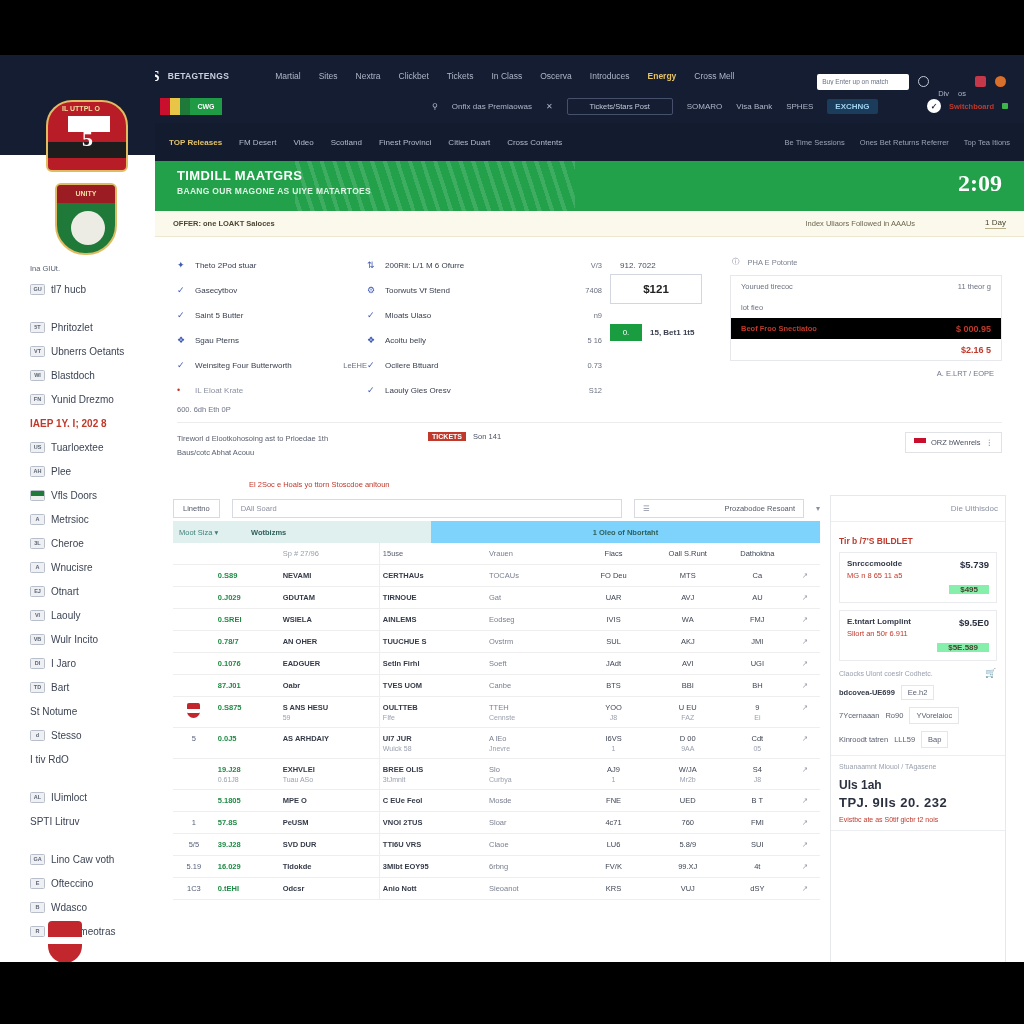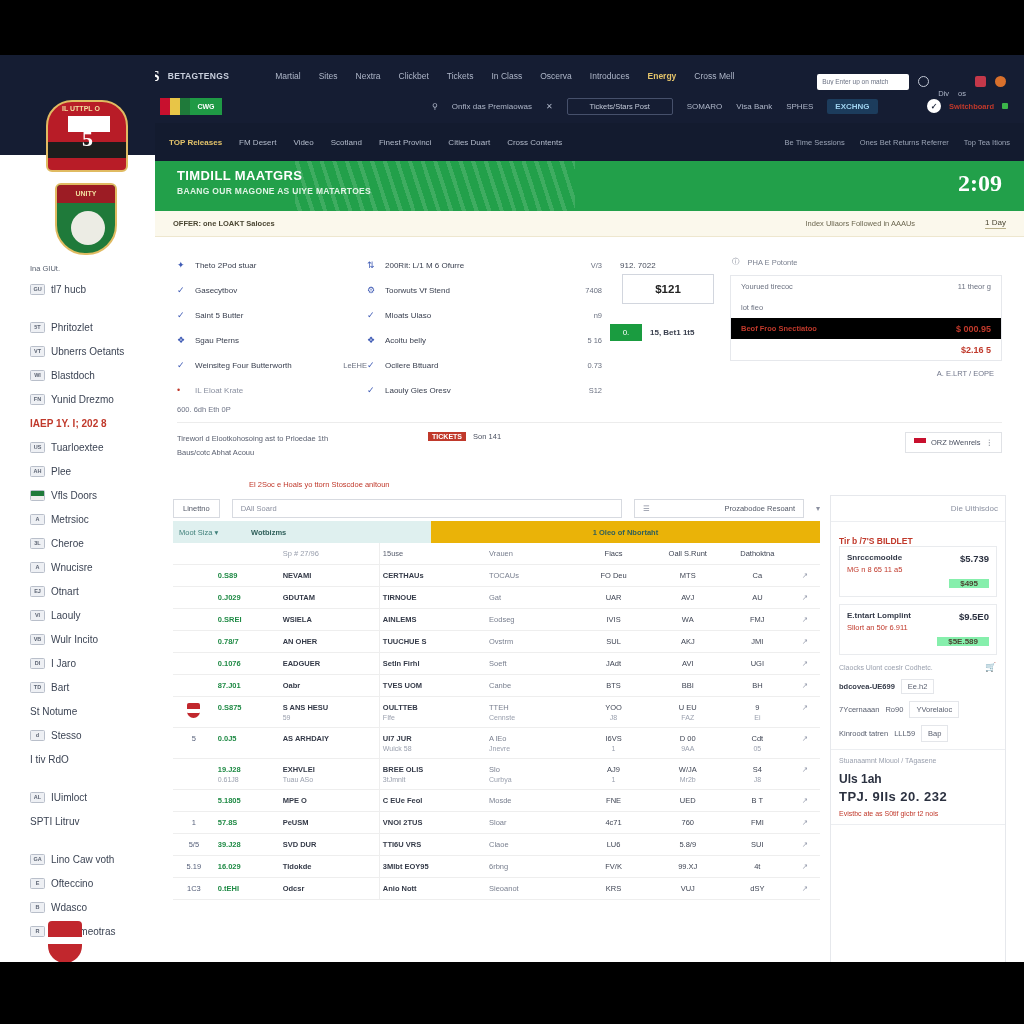--- a/index.html
+++ b/index.html
@@ -108,21 +108,21 @@
   .feat-row { display:flex; align-items:center; gap:9px; height:25px; }
   .feat-ico { width:9px;height:9px; color:#3f5bb5; font-size:9px; line-height:9px; }
   .feat-ico.red { color:#c0392b; }
   .feat-txt { color:#3a4050; font-size:8px; white-space:nowrap; }
   .feat-txt.muted { color:#8a90a0; }
   .feat-val { margin-left:auto; color:#6a7080; font-size:7.5px; }
 
   .stake-col { width:120px; padding-left:8px; }
   .stake-amt { color:#474d5c; font-size:8px; margin:8px 0 4px 10px; }
   .stake-box { width:92px; height:30px; border:1px solid #d2d6de; display:flex; align-items:center; justify-content:center;
-      color:#222; font-size:11.5px; font-weight:700;margin-left:12px; }
+      color:#222; font-size:11.5px; font-weight:700; }
   .stake-cta { margin-top:20px; display:flex; align-items:center; gap:8px;}
   .stake-cta .btn { width:32px;height:17px; background:#1a9c40; color:#fff; font-size:8px; display:flex;align-items:center;justify-content:center;}
   .stake-cta .t { color:#3b414f; font-size:8px; font-weight:700;}
 
   .slip-col { flex:1; padding-left:8px; }
   .slip-head { display:flex; align-items:center; gap:8px; color:#7b8190; font-size:7.5px; margin:4px 0 8px 2px;}
   .slip-table { border:1px solid #e6e8ec; }
   .slip-r { display:flex; align-items:center; height:21px; padding:0 10px; font-size:7.5px; color:#6b7180;}
   .slip-r .rv { margin-left:auto; }
   .slip-r.alt { background:#000000; }
@@ -148,21 +148,21 @@
   .tbl-main { flex:1; }
   .tbl-tools { display:flex; align-items:center; gap:12px; height:26px; }
   .tool-btn { border:1px solid #d7dae0; padding:4px 9px; font-size:7.5px; color:#545a68; }
   .tool-field { flex:1; border:1px solid #d7dae0; padding:4px 8px; font-size:7.5px; color:#8b90a0; display:flex; }
   .tool-field .r { margin-left:auto; color:#545a68;}
   .tool-caret { color:#8b90a0; font-size:8px; }
 
   .tbl-hdr { height:22px; background:#dff0ef; display:flex; align-items:center; }
   .tbl-hdr .h1 { width:78px; padding-left:6px; color:#3d7f79; font-size:7.5px;}
   .tbl-hdr .h2 { width:180px; color:#2f5f5a; font-size:7.5px; font-weight:700;}
-  .tbl-hdr .h3 { flex:1; background:#eab308; height:22px; display:flex; align-items:center; justify-content:center;
+  .tbl-hdr .h3 { flex:1; background:#7dd3fc; height:22px; display:flex; align-items:center; justify-content:center;
       color:#2f5f5a; font-size:7.5px; font-weight:700;}
 
   table.grid { width:100%; border-collapse:collapse; table-layout:fixed; }
   table.grid td { border-bottom:1px solid #eeeeee; font-size:7.5px; color:#4a5060; padding:6px 3px; vertical-align:top;}
   table.grid td.c1 { width:36px; text-align:center; color:#56607a; }
   table.grid td.c2 { width:56px; color:#1f8a45; font-weight:700; }
   table.grid td.c3 { width:86px; color:#343a48; font-weight:700; }
   table.grid td.c4 { width:92px; border-left:1px solid #eeeeee; color:#343a48; font-weight:700;}
   table.grid td.c5 { width:78px; color:#7a8090; }
   table.grid td.c6 { width:64px; text-align:center; color:#3f4554;}
@@ -171,21 +171,21 @@
   table.grid td.c9 { width:26px; text-align:center; color:#9aa0b0;}
   table.grid td .sub { display:block; color:#9aa0ae; font-weight:400; font-size:7px; margin-top:2px;}
   table.grid td.c2 .sub { color:#9aa0ae; }
   .mini-crest { width:13px;height:15px;background:#c1272d;border-radius:2px 2px 7px 7px; display:inline-block; position:relative; overflow:hidden;}
   .mini-crest i { position:absolute; left:0; top:6px; width:100%; height:4px; background:#fff; }
 
   
   .rpanel { width:176px; border:1px solid #e6e8ec; background:#fff; }
   .rp-top { height:26px; border-bottom:1px solid #eceef1; display:flex; align-items:center; justify-content:flex-end; padding-right:7px; color:#8a90a0; font-size:8px;}
   .rp-sec { padding:7px 8px; border-bottom:1px solid #eceef1; }
-  .rp-h { color:#c0392b; font-size:8.5px; font-weight:700; margin:7px 0 0 0; }
+  .rp-h { color:#c0392b; font-size:8.5px; font-weight:700; margin:7px 0 6px 0; }
   .rp-card { border:1px solid #e9ebee; padding:6px 7px; margin-bottom:7px; display:flex; }
   .rp-card .lft .a { color:#343a48; font-size:8px; font-weight:700; }
   .rp-card .lft .b { color:#c0392b; font-size:7.5px; margin-top:3px; }
   .rp-card .rgt { margin-left:auto; text-align:right; }
   .rp-card .rgt .a { color:#2b3140; font-size:9.5px; font-weight:700; }
   .rp-card .rgt .b { background:#86efac; color:#4a4632; font-size:8px; font-weight:700; padding:0 11px; margin-top:15px; display:inline-block;}
   .rp-note { color:#9aa0ae; font-size:7px; display:flex; align-items:center; }
   .rp-note .ic { margin-left:auto; color:#b4bac6; font-size:9px; }
   .rp-kv { display:flex; align-items:center; gap:6px; margin-top:7px; }
   .rp-kv .k { color:#343a48; font-size:7.5px; font-weight:700;}

